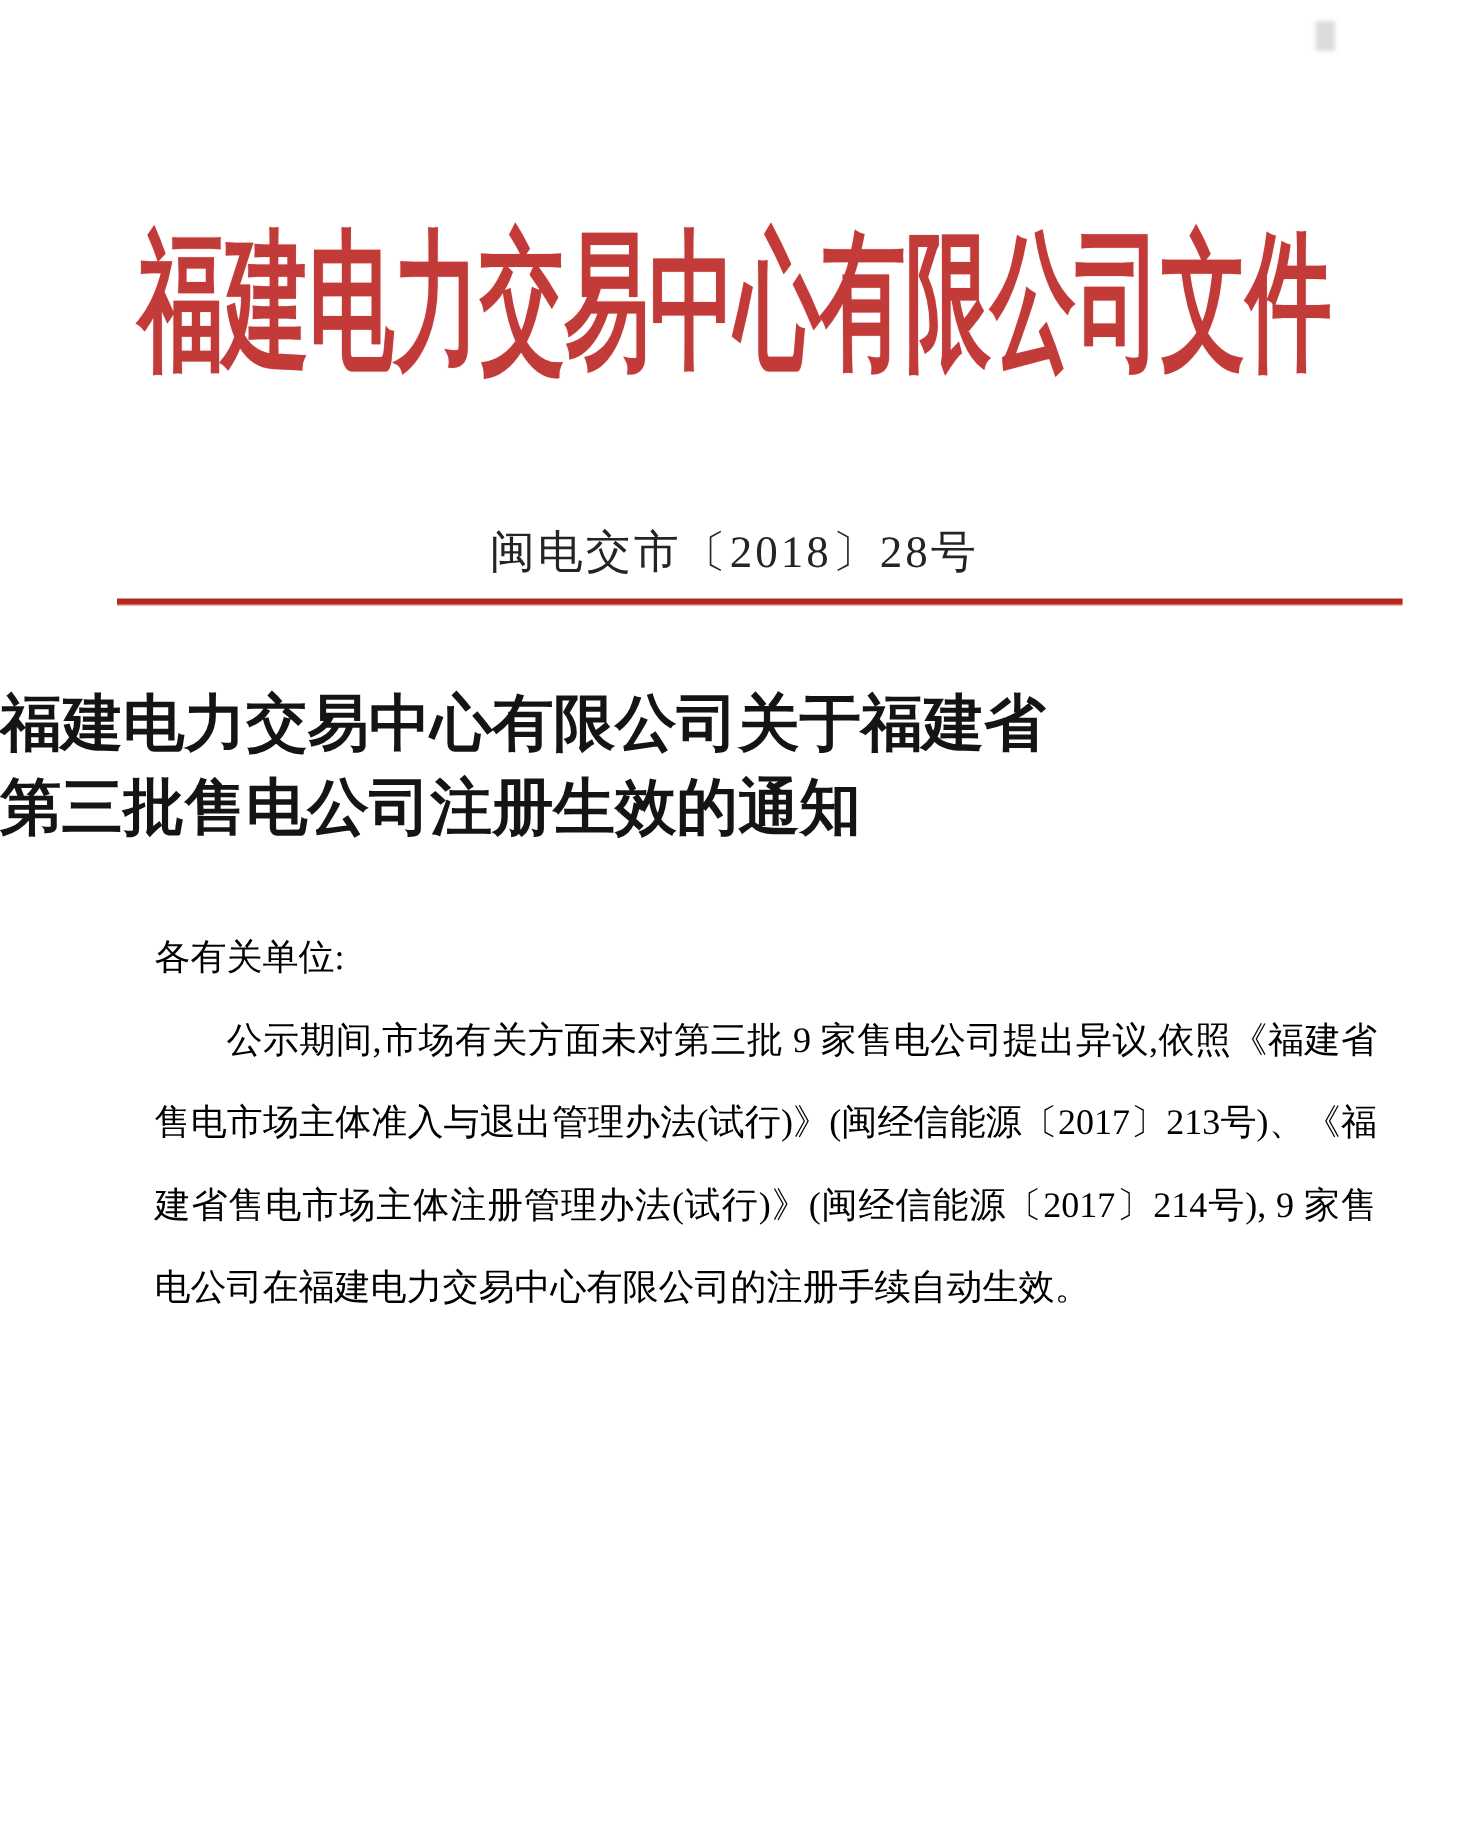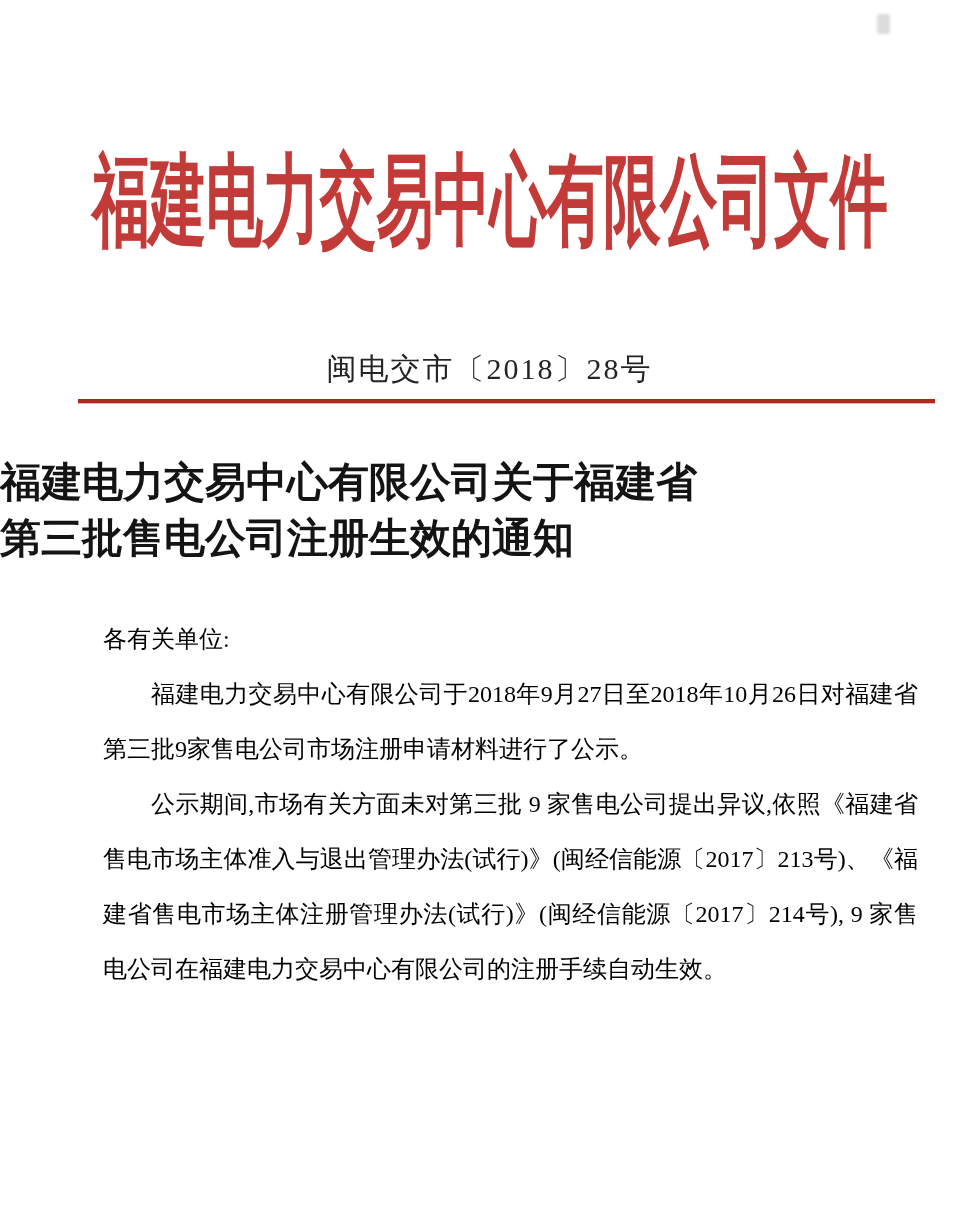--- a/index.html
+++ b/index.html
@@ -115,19 +115,18 @@
 
   <div class="red-rule"></div>
 
   <h1 class="doc-title">
     <span class="title-line">福建电力交易中心有限公司关于福建省</span>
     <span class="title-line">第三批售电公司注册生效的通知</span>
   </h1>
 
   <div class="body-text">
     <p class="salutation">各有关单位:</p>
-    <p class="para">福建电力交易中心有限公司于2018年9月27日至2018年10月26日对福建省第三批9家售电公司市场注册申请材料进行了公示。</p>
     <p class="para">公示期间,市场有关方面未对第三批 9 家售电公司提出异议,依照《福建省售电市场主体准入与退出管理办法(试行)》(闽经信能源〔2017〕213号)、《福建省售电市场主体注册管理办法(试行)》(闽经信能源〔2017〕214号), 9 家售电公司在福建电力交易中心有限公司的注册手续自动生效。</p>
   </div>
 
   <div class="page-number">— 1 —</div>
 
 </div>
 
 </body></html>

